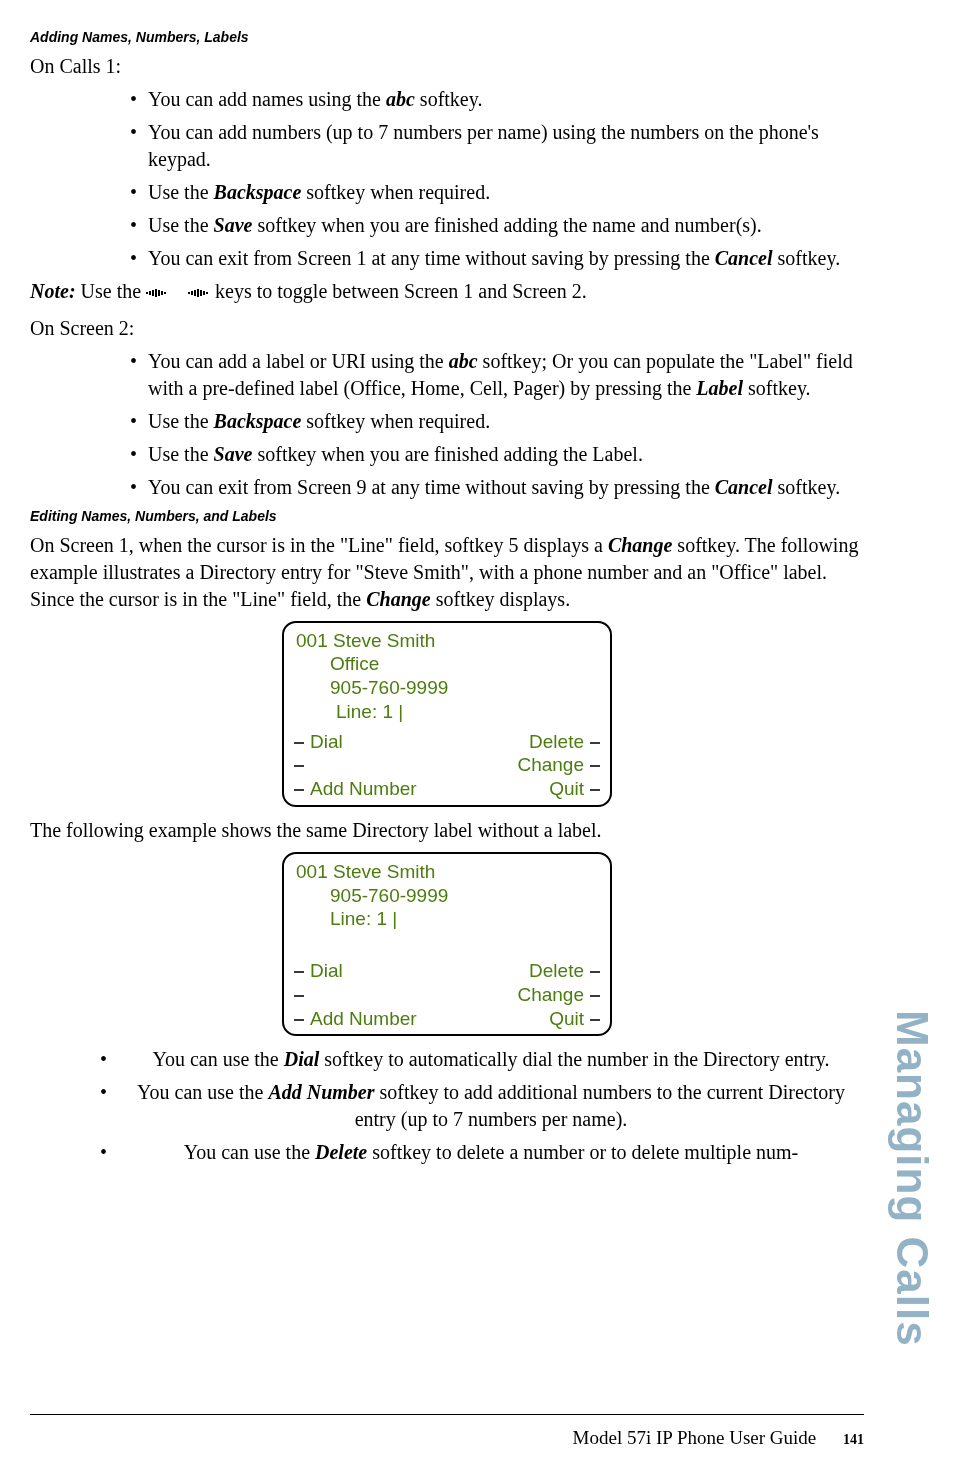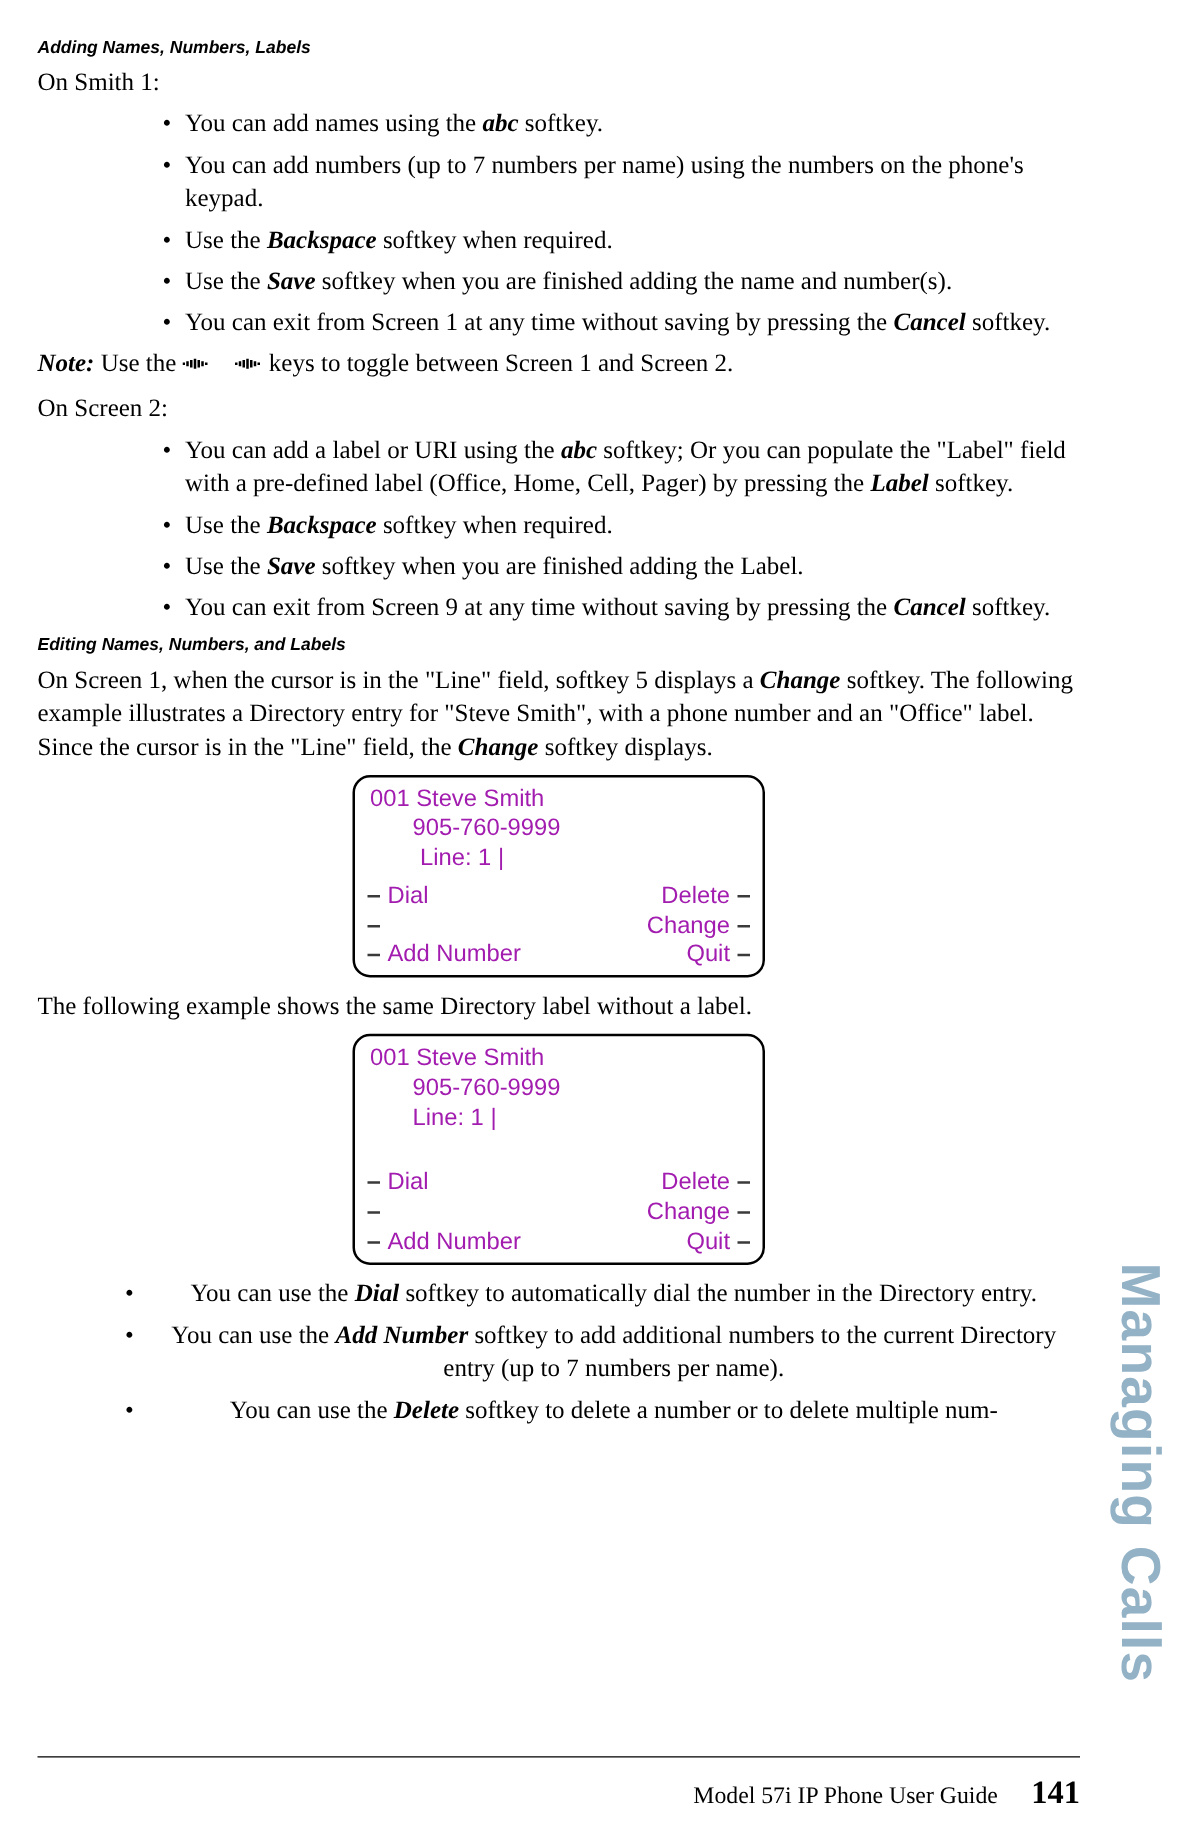--- a/index.html
+++ b/index.html
@@ -63,21 +63,21 @@
       vertical-align: middle;
     }
     .screen-wrap { text-align: center; margin: 8px 0 10px 0; }
     .screen {
       display: inline-block;
       width: 330px;
       border: 2px solid #000;
       border-radius: 14px;
       font-family: Arial, Helvetica, sans-serif;
       font-size: 19px;
-      color: #a21caf;
+      color: #4d7c0f;
       text-align: left;
       padding: 6px 10px 4px 10px;
       line-height: 1.25;
       position: relative;
     }
     .screen .top { padding-left: 2px; }
     .screen .indent { padding-left: 36px; }
     .screen .sk {
       display: flex;
       justify-content: space-between;
@@ -118,30 +118,30 @@
       position: absolute;
       left: 30px;
       right: 90px;
       bottom: 24px;
       border-top: 1px solid #000;
       padding-top: 10px;
       text-align: right;
       font-family: "Times New Roman", Times, serif;
       font-size: 19px;
     }
-    .footer .pn { font-weight: bold; margin-left: 22px; font-size: 26px; }
+    .footer .pn { font-weight: bold; margin-left: 22px; font-size: 14px; }
   </style>
 </head>
 <body>
 
 <div class="content">
 
   <div class="h3">Adding Names, Numbers, Labels</div>
 
-  <div class="para">On Smith 1:</div>
+  <div class="para">On Calls 1:</div>
 
   <ul class="bullets">
     <li>
       <span>You can add names using the </span><span class="bold">abc</span><span> softkey.</span>
     </li>
     <li>
       <span>You can add numbers (up to 7 numbers per name) using the numbers on the phone's keypad.</span>
     </li>
     <li>
       <span>Use the </span><span class="bold">Backspace</span><span> softkey when required.</span>
@@ -201,20 +201,21 @@
 
   <div class="h3">Editing Names, Numbers, and Labels</div>
 
   <div class="para">
     <span>On Screen 1, when the cursor is in the "Line" field, softkey 5 displays a </span><span class="bold">Change</span><span> softkey. The following example illustrates a Directory entry for "Steve Smith", with a phone number and an "Office" label. Since the cursor is in the "Line" field, the </span><span class="bold">Change</span><span> softkey displays.</span>
   </div>
 
   <div class="screen-wrap">
     <div class="screen">
       <div class="top">001  Steve Smith</div>
+      <div class="indent">Office</div>
       <div class="indent">905-760-9999</div>
       <div class="indent" style="padding-left:42px">Line: 1 |</div>
       <div class="sk-lines">
         <div class="sk">
           <div class="skcol-left"><span class="dash dashL"></span><span>Dial</span></div>
           <div class="skcol-right"><span>Delete</span><span class="dash dashR"></span></div>
         </div>
         <div class="sk">
           <div class="skcol-left"><span class="dash dashL"></span></div>
           <div class="skcol-right"><span>Change</span><span class="dash dashR"></span></div>

